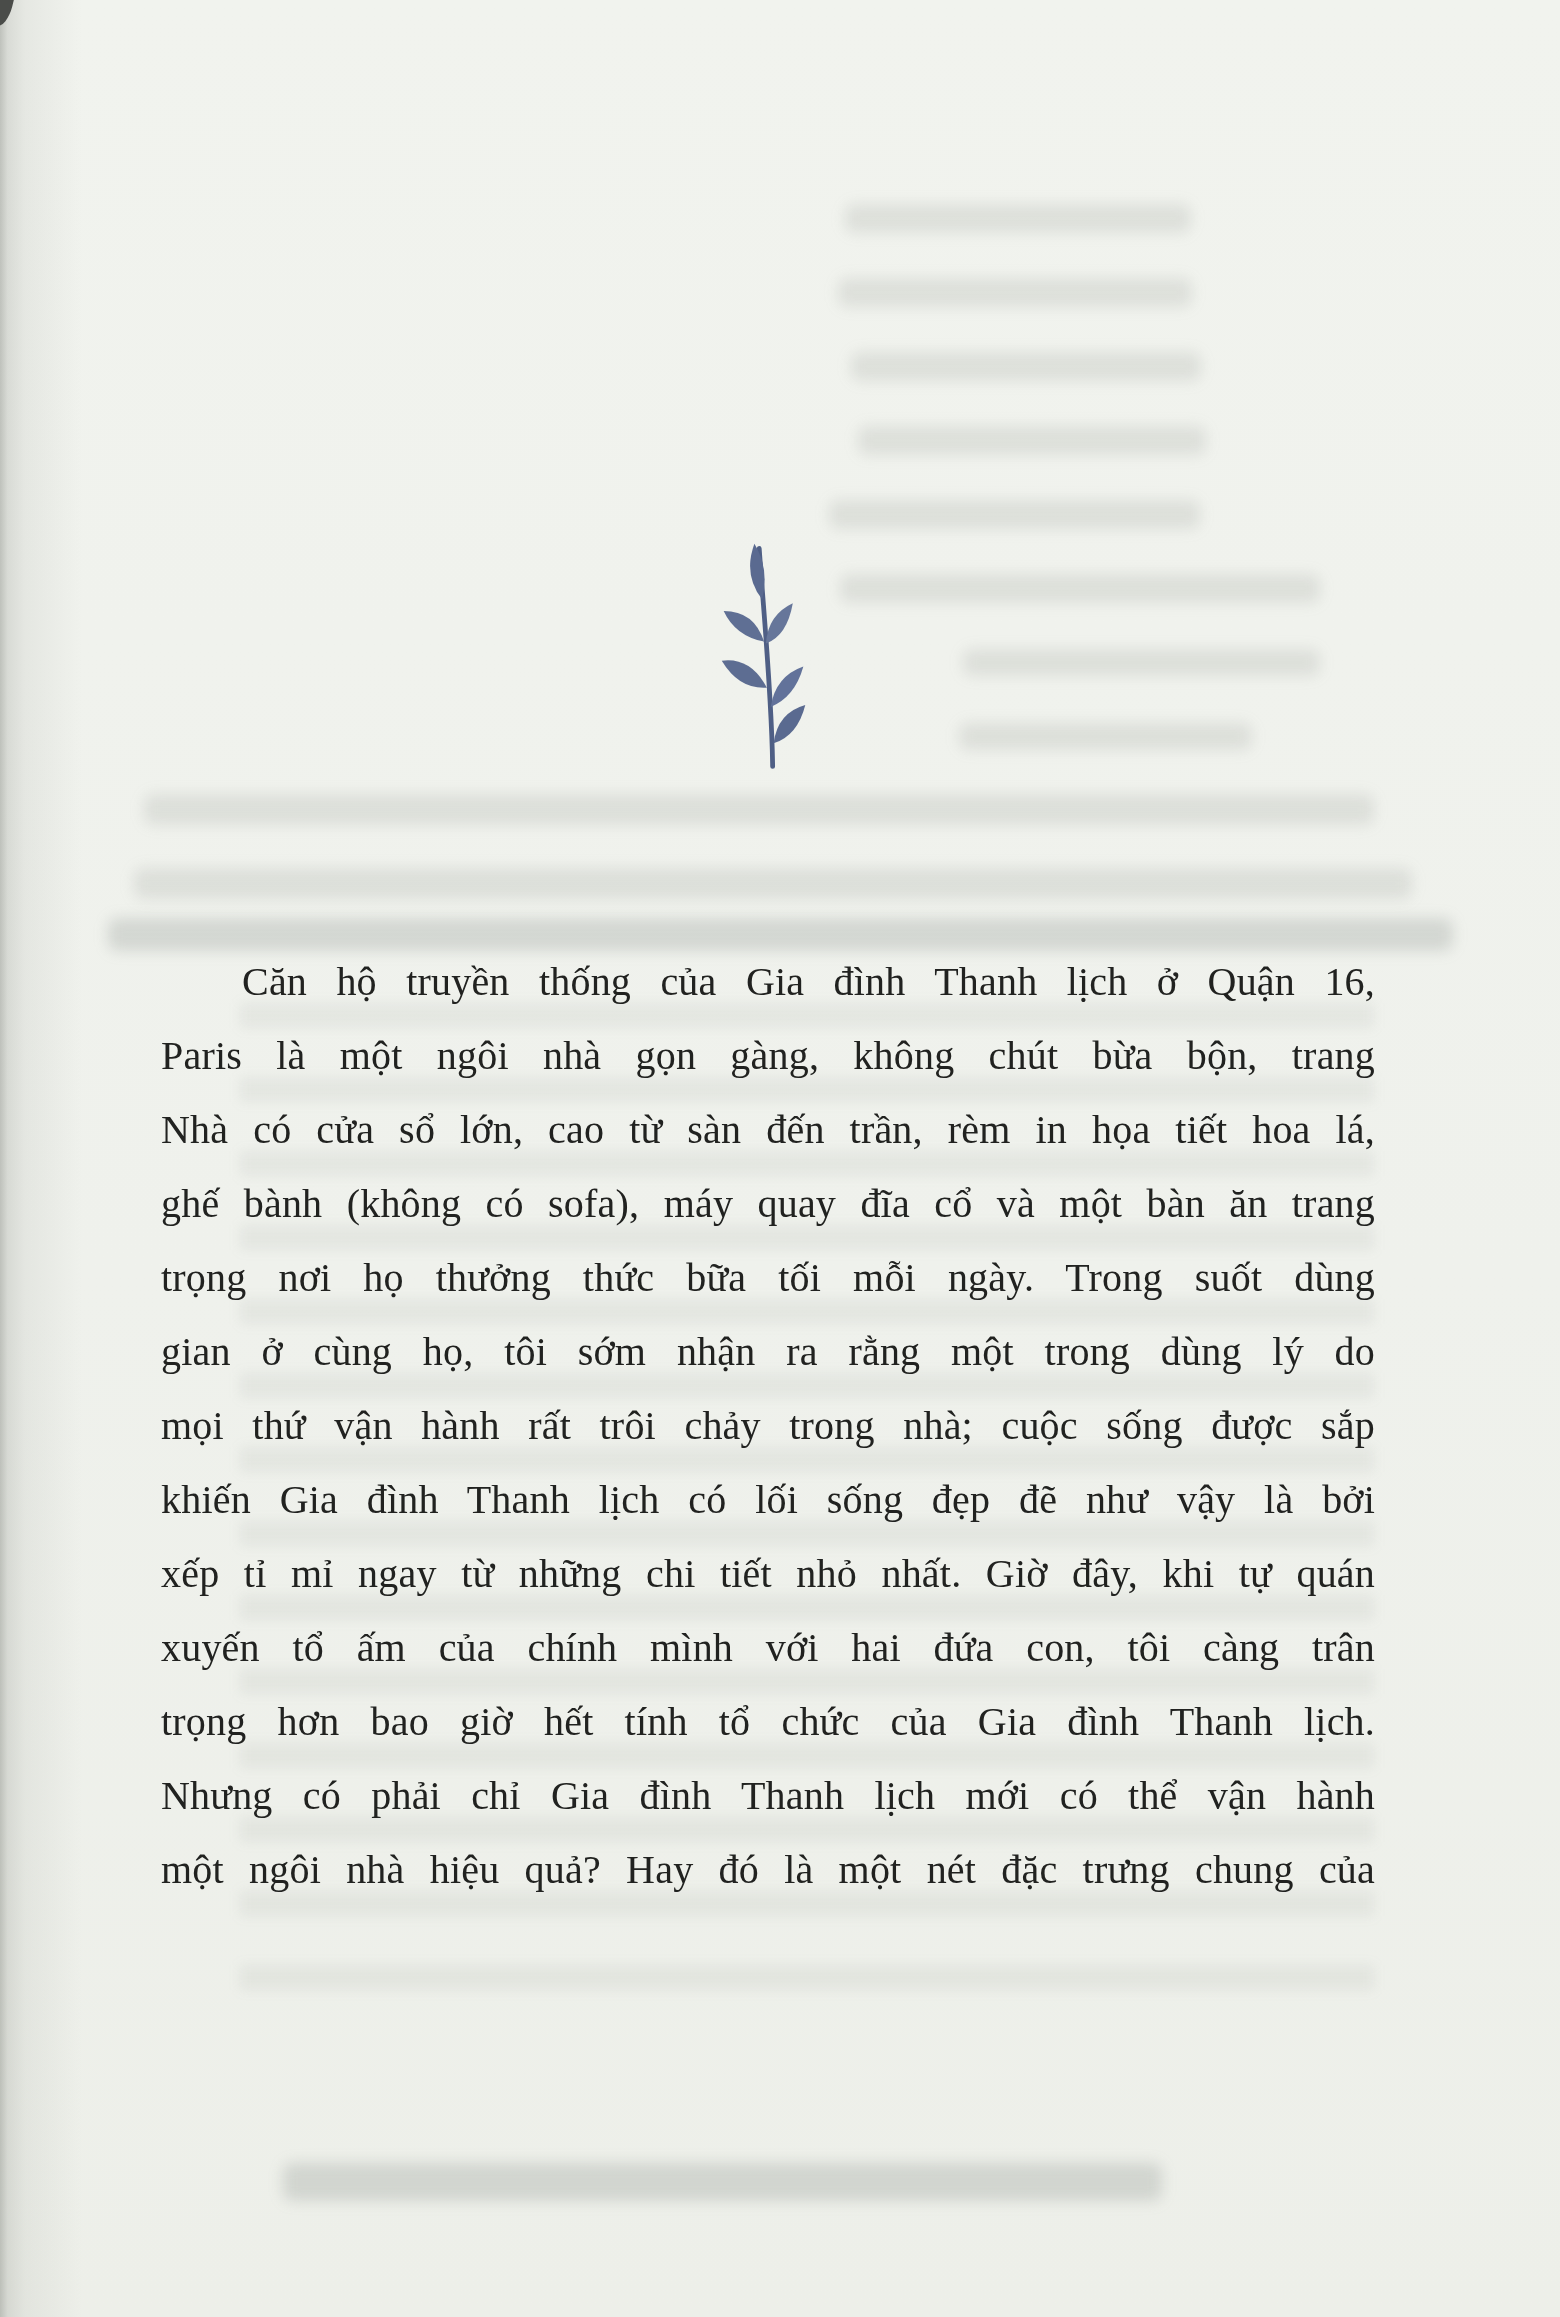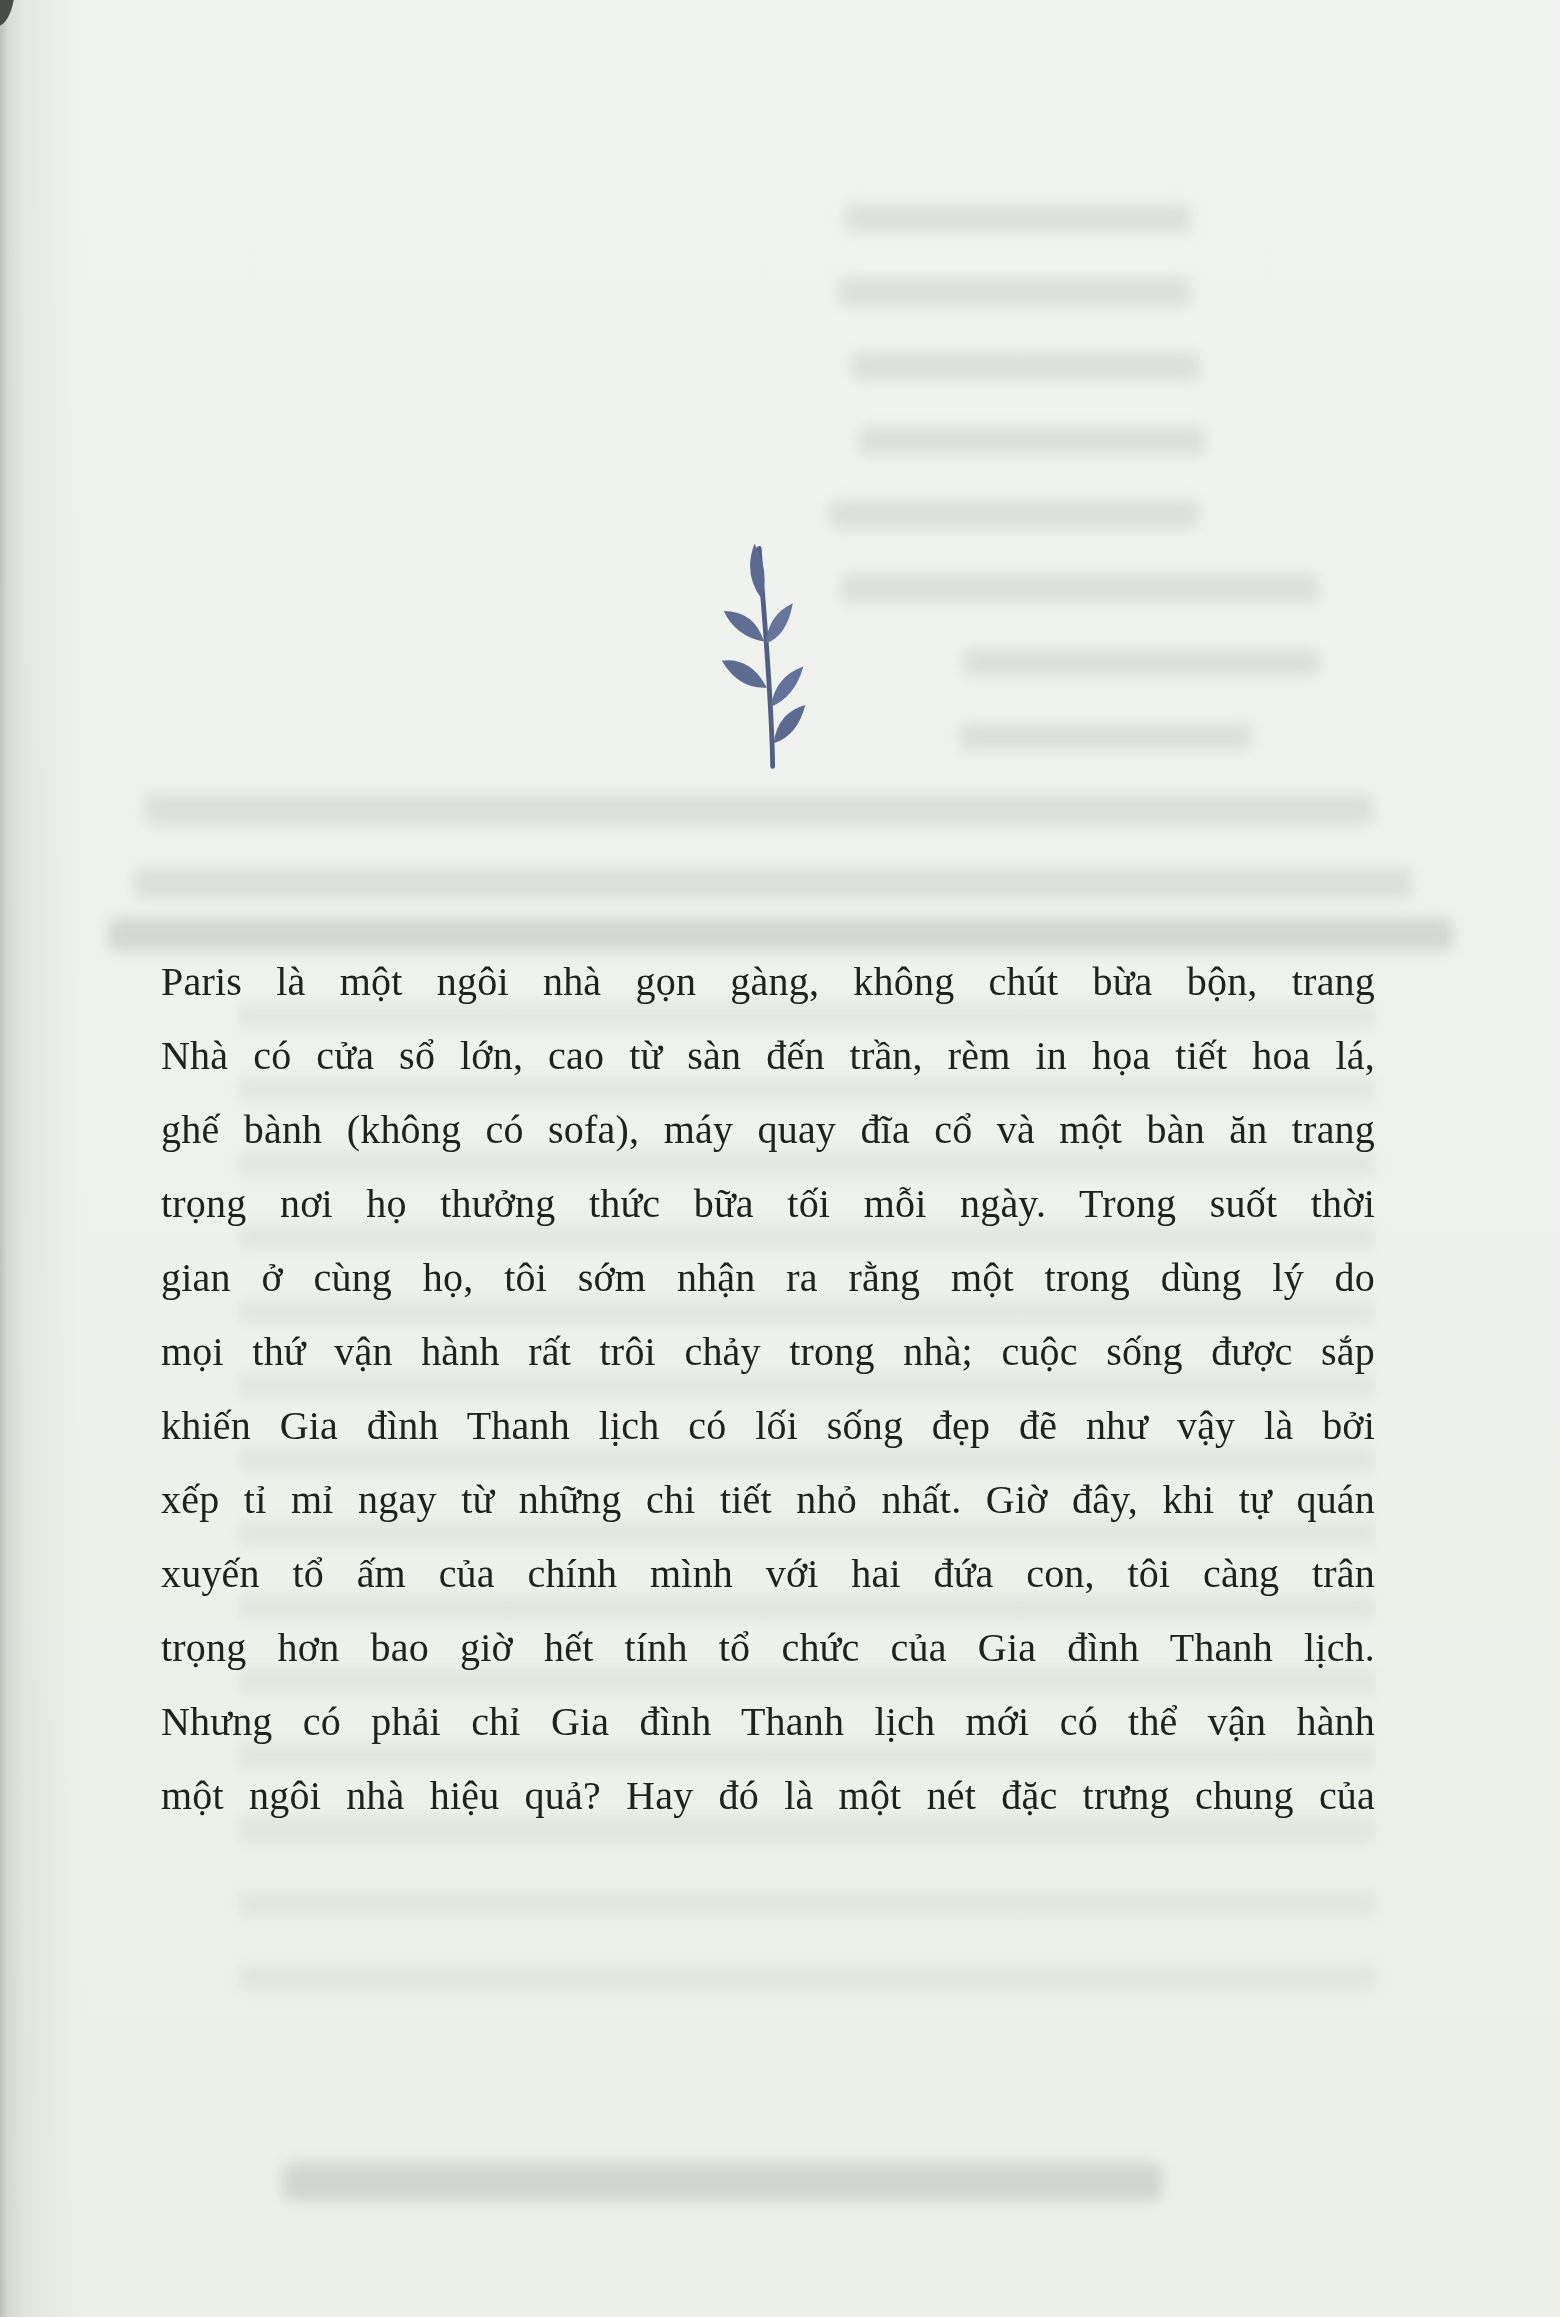--- a/index.html
+++ b/index.html
@@ -84,24 +84,25 @@
     <path d="M45 13 C 50 85, 58 165, 59 240" fill="none" stroke="#4f5f85" stroke-width="5" stroke-linecap="round"></path>
     <path d="M48 66 Q 28 40 40 8  Q 56 34 48 66 Z" fill="#5a6a90"></path>
     <path d="M50 110 Q 20 104 8 78  Q 40 78 50 110 Z" fill="#5f6f94"></path>
     <path d="M52 112 Q 74 104 80 70 Q 54 82 52 112 Z" fill="#66769a"></path>
     <path d="M53 158 Q 24 160 6 130 Q 36 126 53 158 Z" fill="#5d6d92"></path>
     <path d="M57 178 Q 82 168 91 136 Q 62 146 57 178 Z" fill="#62729a"></path>
     <path d="M60 216 Q 85 208 93 176 Q 64 184 60 216 Z" fill="#5a6a90"></path>
   </svg>
 
   <div class="body-text">
+    <div class="line indent">Căn hộ truyền thống của Gia đình Thanh lịch ở Quận 16,</div>
     <div class="line">Paris là một ngôi nhà gọn gàng, không chút bừa bộn, trang</div>
     <div class="line">Nhà có cửa sổ lớn, cao từ sàn đến trần, rèm in họa tiết hoa lá,</div>
     <div class="line">ghế bành (không có sofa), máy quay đĩa cổ và một bàn ăn trang</div>
-    <div class="line">trọng nơi họ thưởng thức bữa tối mỗi ngày. Trong suốt thời</div>
+    <div class="line">trọng nơi họ thưởng thức bữa tối mỗi ngày. Trong suốt dùng</div>
     <div class="line">gian ở cùng họ, tôi sớm nhận ra rằng một trong dùng lý do</div>
     <div class="line">mọi thứ vận hành rất trôi chảy trong nhà; cuộc sống được sắp</div>
     <div class="line">khiến Gia đình Thanh lịch có lối sống đẹp đẽ như vậy là bởi</div>
     <div class="line">xếp tỉ mỉ ngay từ những chi tiết nhỏ nhất. Giờ đây, khi tự quán</div>
     <div class="line">xuyến tổ ấm của chính mình với hai đứa con, tôi càng trân</div>
     <div class="line">trọng hơn bao giờ hết tính tổ chức của Gia đình Thanh lịch.</div>
     <div class="line">Nhưng có phải chỉ Gia đình Thanh lịch mới có thể vận hành</div>
     <div class="line">một ngôi nhà hiệu quả? Hay đó là một nét đặc trưng chung của</div>
   </div>
 

